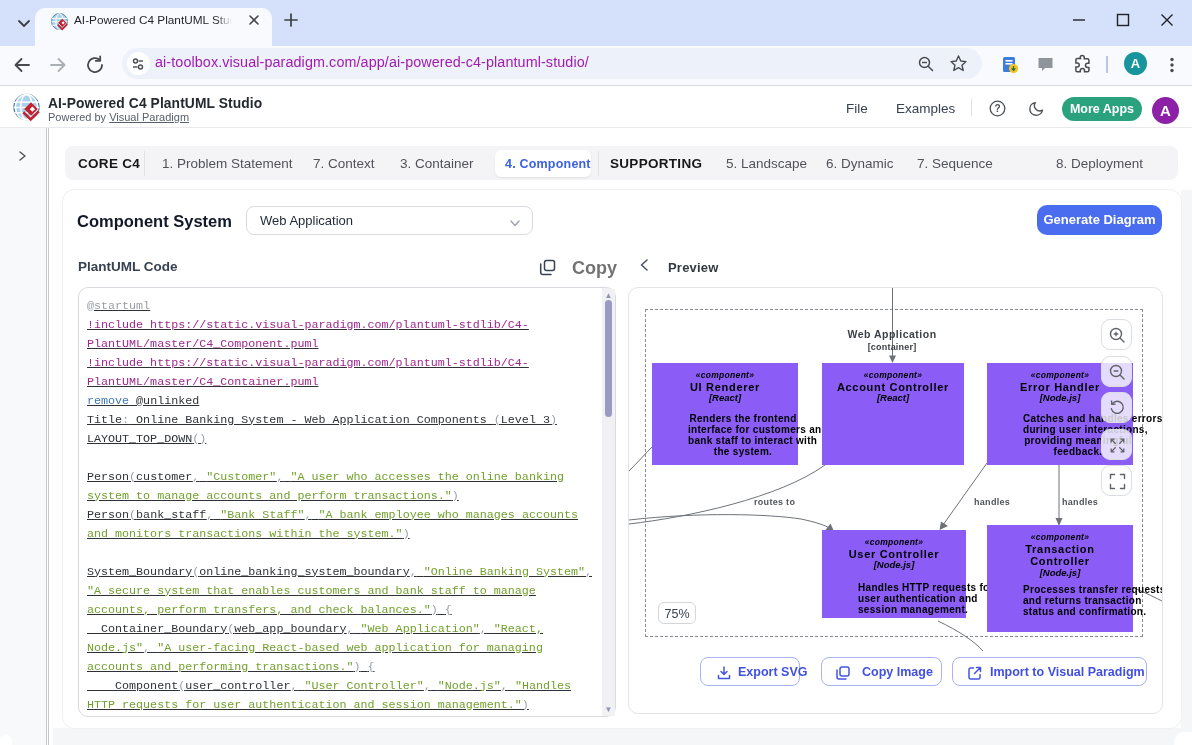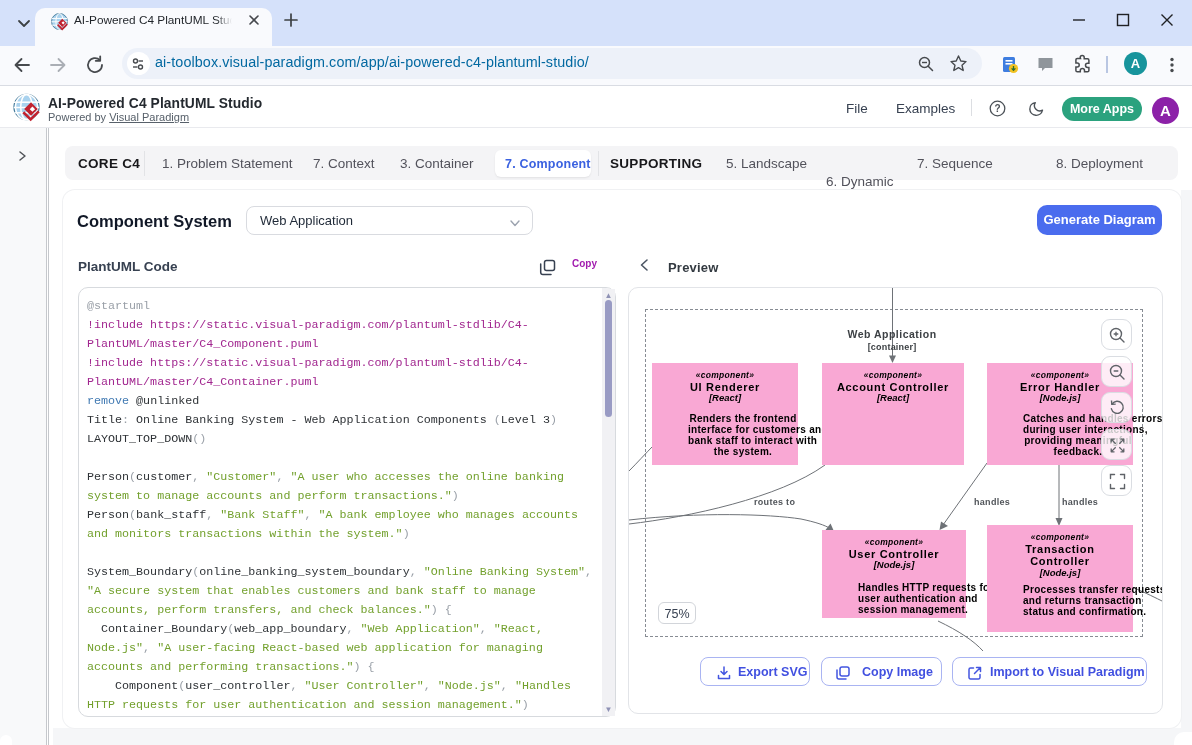--- a/index.html
+++ b/index.html
@@ -10,21 +10,21 @@
   
   #tabbar { left:0; top:0; width:1192px; height:46px; background:#d5e1fa; }
   #tab { left:35px; top:8px; width:237px; height:38px; background:#f9fafd; border-radius:10px 10px 0 0; }
   #tabtitle { left:74px; top:13px; width:158px; height:16px; font-size:11.8px; color:#1f2328; white-space:nowrap; overflow:hidden; }
   #tabfade { left:216px; top:13px; width:16px; height:16px; background:linear-gradient(90deg, rgba(249,250,253,0), #f9fafd); }
   .wbtn { top:12px; width:16px; height:16px; }
   #toolbar { left:0; top:46px; width:1192px; height:39px; background:#f9fafd; }
   #chromeborder { left:0; top:85px; width:1192px; height:1px; background:#d9dce3; }
   #omnibox { left:122px; top:48px; width:860px; height:31px; background:#edf1f9; border-radius:16px; }
   #tunecirc { left:127px; top:52px; width:23px; height:23px; background:#fff; border-radius:50%; }
-  #url { left:155px; top:54px; font-size:14.35px; color:#0369a1; letter-spacing:0.1px; }
+  #url { left:155px; top:54px; font-size:14.35px; color:#a21caf; letter-spacing:0.1px; }
 
   
   #apphdr { left:0; top:86px; width:1192px; height:42px; background:#fff; border-bottom:1px solid #e9eaee; }
   #apptitle { left:48px; top:96px; font-size:13.8px; font-weight:bold; color:#24292f; letter-spacing:0.1px;}
   #appsub { left:48px; top:111px; font-size:11px; color:#57606a; }
   .hmenu { top:101px; font-size:13.5px; color:#374151; }
   #moreapps { left:1062px; top:97px; width:80px; height:24px; background:#2ba27e; border-radius:13px; color:#fff; font-size:12.5px; font-weight:bold; text-align:center; line-height:24px; }
   #appavatar { left:1152px; top:97px; width:27px; height:27px; background:#8c21a8; border-radius:50%; color:#fff; font-size:15px; font-weight:bold; text-align:center; line-height:27px; }
 
   
@@ -47,41 +47,41 @@
   .tsep { top:151px; width:1px; height:25px; background:#e2e3e6; }
 
   
   #ctitle { left:77px; top:212px; font-size:16.5px; font-weight:bold; color:#111827; }
   #select { left:246px; top:206px; width:287px; height:29px; border:1px solid #d9dbe0; border-radius:8px; background:#fff; }
   #seltext { left:260px; top:213px; font-size:13px; color:#1f2937; }
   #genbtn { left:1037px; top:205px; width:125px; height:30px; background:#4a6cee; border-radius:10px; color:#fff; font-size:13px; font-weight:bold; text-align:center; line-height:30px; }
 
   
   #pumlbl { left:78px; top:259px; font-size:13.5px; font-weight:bold; color:#374151; }
-  #copybtn { left:537px; top:258px; font-size:10px; font-weight:bold; color:#a21caf; }
+  #copybtn { left:537px; top:258px; font-size:18px; font-weight:bold; color:#737373; }
   #prevchev { left:638px; top:258px; font-size:14px; color:#4b5563; }
   #prevlbl { left:668px; top:259.5px; font-size:13px; font-weight:bold; color:#333a41; letter-spacing:0.2px; }
 
   
   #codepanel { left:78px; top:287px; width:538px; height:430px; border:1px solid #d7dade; border-radius:10px; background:#fff; }
-  #code { left:87px; top:296.5px; width:512px; font-family:"Liberation Mono", monospace; font-size:11.7px; line-height:19px; white-space:pre; color:#2e3236; }
+  #code { left:87px; top:296.5px; width:512px; font-family:"Liberation Mono", monospace; font-size:11.7px; line-height:19px; white-space:pre; color:#2e3236;text-decoration:underline; }
   .cg { color:#9aa0a8; } 
   .cm { color:#a1268f; } 
   .cb { color:#4079b2; } 
   .cs { color:#72a02c; } 
   
   #csb { left:602px; top:288px; width:13px; height:426px; background:#f1f1f4; border-radius:0 9px 9px 0; }
   .csbtn { left:602px; width:13px; height:13px; background:#f1f1f4; color:#8f92b5; font-size:8px; text-align:center; line-height:13px;}
   #csthumb { left:604.5px; top:300px; width:7.5px; height:117px; background:#999bc4; border-radius:4px; }
 
   
   #prevpanel > * { transform:translateY(-3px); }
   #prevpanel { left:628px; top:287px; width:535px; height:427px; border:1px solid #e2e4e8; border-radius:10px; background:#fff; overflow:hidden; }
   #dashed { left:16px; top:24px; width:498px; height:328px; border:1.5px dashed #878c93; }
-  .dbox { position:absolute; background:#f9a8d4; color:#000; text-align:center; padding-top:6.5px; }
+  .dbox { position:absolute; background:#8b5cf6; color:#000; text-align:center; padding-top:6.5px; }
   .db1 { font-size:8.5px; line-height:11px; font-weight:bold; font-style:italic; letter-spacing:0.3px; }
   .db2 { font-size:11px; font-weight:bold; letter-spacing:0.7px; line-height:12.5px; white-space:nowrap; }
   .db3 { font-size:9.5px; line-height:10.5px; font-weight:bold; font-style:italic; }
   .dbd { font-size:10px; font-weight:bold; letter-spacing:0.3px; line-height:11px; margin-top:9.5px; white-space:nowrap;padding-left:36px; }
   .elbl { position:absolute; font-size:9px; font-weight:bold; color:#51555a; letter-spacing:0.3px; }
   #walbl { position:absolute; left:183px; top:43px; width:160px; text-align:center; font-size:10.5px; line-height:13px; font-weight:bold; color:#3c4044; letter-spacing:0.5px; }
   #walbl2 { position:absolute; left:183px; top:57px; width:160px; text-align:center; font-size:9px; line-height:11px; font-weight:bold; color:#3c4044; letter-spacing:0.2px; }
   .zbtn { position:absolute; left:472px; width:31px; height:31px; background:rgba(255,255,255,0.78); border:1px solid #dadde2; border-radius:9px; }
   .zbtn svg { position:absolute; left:6px; top:6px; }
   #pct { position:absolute; left:29px; top:317px; width:38px; height:22px; border:1px solid #d2d5da; border-radius:6px; background:#fff; font-size:12.5px; color:#374151; text-align:center; line-height:22px; }
@@ -232,25 +232,25 @@
 <div class="abs corner" style="left:0px; top:735px; width:12px; height:10px; border-radius:8px 8px 0 0;"></div>
 <div class="abs corner" style="left:1174px; top:732px; width:18px; height:13px; border-radius:10px 0 0 0;"></div>
 
 <div id="tabstrip" class="abs"></div>
 <div class="tsitem tsbold abs" style="left:78px;">CORE C4</div>
 <div class="tsep abs" style="left:144px;"></div>
 <div class="tsitem abs" style="left:162px;">1. Problem Statement</div>
 <div class="tsitem abs" style="left:313px;">7. Context</div>
 <div class="tsitem abs" style="left:400px;">3. Container</div>
 <div id="tspill" class="abs"></div>
-<div id="tssel" class="abs">7. Component</div>
+<div id="tssel" class="abs">4. Component</div>
 <div class="tsep abs" style="left:598px;"></div>
 <div class="tsitem tsbold abs" style="left:610px;">SUPPORTING</div>
 <div class="tsitem abs" style="left:726px;">5. Landscape</div>
-<div class="tsitem abs" style="left:826px;margin-top:18px;">6. Dynamic</div>
+<div class="tsitem abs" style="left:826px;">6. Dynamic</div>
 <div class="tsitem abs" style="left:917px;">7. Sequence</div>
 <div class="tsitem abs" style="left:1016px;margin-left:40px;">8. Deployment</div>
 
 <div id="ctitle" class="abs">Component System</div>
 <div id="select" class="abs"></div>
 <div id="seltext" class="abs">Web Application</div>
 <div class="abs" style="left:508px; top:215px;"><svg width="14" height="12">
       <path d="M3 4 L7 8.5 L11 4" stroke="#9ca3af" stroke-width="1.4" fill="none" stroke-linecap="round" stroke-linejoin="round"></path>
     </svg></div>
 <div id="genbtn" class="abs">Generate Diagram</div>
@@ -382,21 +382,21 @@
       </svg>
     </div>
   <div class="zbtn" style="top:180px;">
       <svg width="19" height="19">
         <path d="M2.5 6.5 L2.5 2.5 L6.5 2.5 M12.5 2.5 L16.5 2.5 L16.5 6.5 M16.5 12.5 L16.5 16.5 L12.5 16.5 M6.5 16.5 L2.5 16.5 L2.5 12.5" stroke="#5f6368" stroke-width="1.4" fill="none" stroke-linecap="round"></path>
       </svg>
     </div>
 
   <div id="pct">75%</div>
 
-  <div class="obtn" style="left:71px; width:110px;">
+  <div class="obtn" style="left:71px; width:100px;">
       <svg style="left:15px;" width="16" height="16">
         <path d="M8 2 L8 9 M5 6.5 L8 9.5 L11 6.5" stroke="#4355e0" stroke-width="1.5" fill="none" stroke-linecap="round" stroke-linejoin="round"></path>
         <path d="M2.5 10.5 L2.5 13.5 L13.5 13.5 L13.5 10.5" stroke="#4355e0" stroke-width="1.5" fill="none" stroke-linecap="round" stroke-linejoin="round"></path>
       </svg>
       <span style="left:37px;">Export SVG</span>
     </div>
   <div class="obtn" style="left:192px; width:121px;">
       <svg style="left:13px;" width="16" height="16">
         <rect x="5" y="2" width="9" height="9" rx="2" fill="none" stroke="#4355e0" stroke-width="1.5"></rect>
         <path d="M11 14 H4 a2 2 0 0 1 -2 -2 V5" fill="none" stroke="#4355e0" stroke-width="1.5" stroke-linecap="round"></path>

